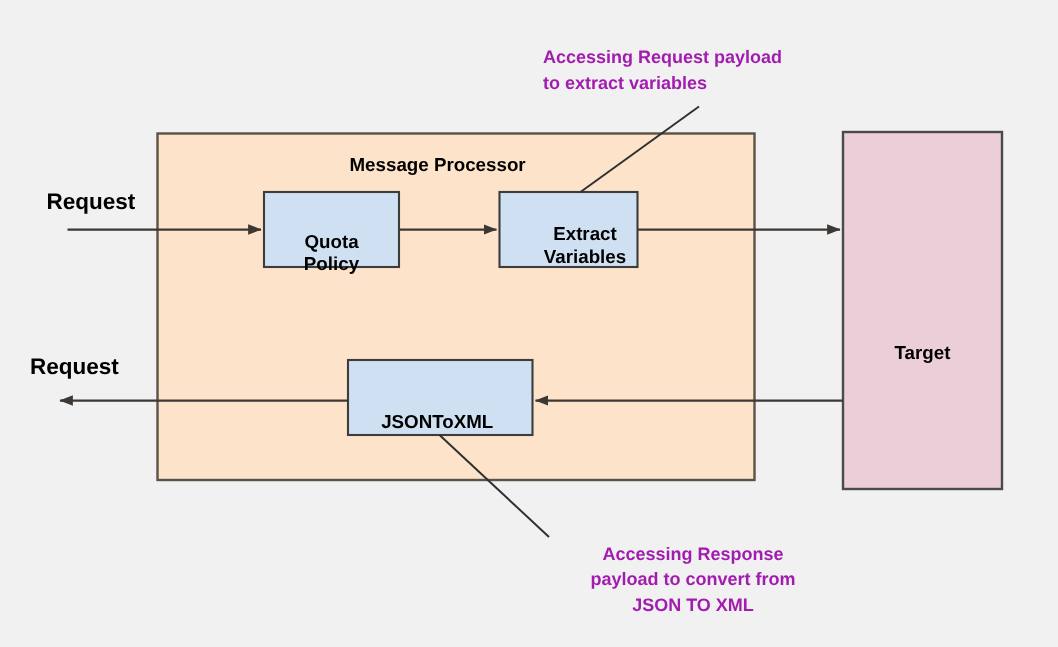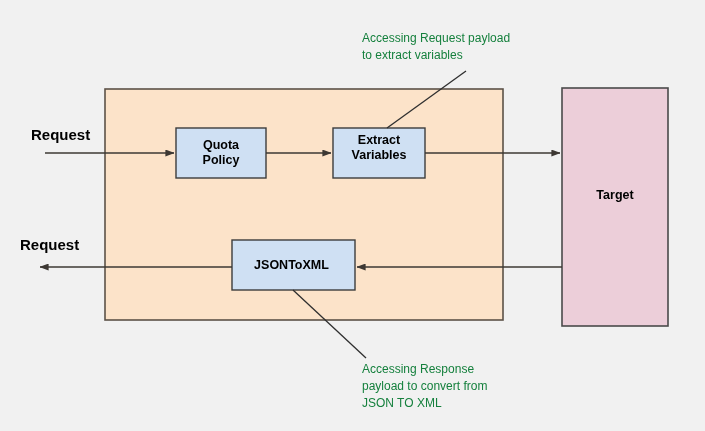--- a/index.html
+++ b/index.html
@@ -29,34 +29,36 @@
     display: flex;
     align-items: center;
     justify-content: center;
     text-align: center;
     font-weight: bold;
     font-size: 12.5px;
     color: #000;
     line-height: 1.18;
     pointer-events: none;
     white-space: pre-line;
+    margin-top: 16px;
   }
   .flow-label {
     position: absolute;
     font-weight: bold;
     font-size: 15px;
     color: #000;
     white-space: nowrap;
   }
   .annotation {
     position: absolute;
     font-size: 12px;
-    color: #15803d;
+    color: #a21caf;
     line-height: 1.42;
     white-space: pre-line;
+    font-weight: bold;
   }
   .container-title {
     position: absolute;
     font-weight: bold;
     font-size: 12.5px;
     color: #000;
     white-space: nowrap;
   }
 </style>
 </head>
@@ -89,35 +91,36 @@
     <line x1="425" y1="153" x2="560" y2="153" stroke="#3d3833" stroke-width="1.5" marker-end="url(#arrowhead)"></line>
 
     <line x1="562" y1="267" x2="357" y2="267" stroke="#3d3833" stroke-width="1.5" marker-end="url(#arrowhead)"></line>
 
     <line x1="232" y1="267" x2="40" y2="267" stroke="#3d3833" stroke-width="1.5" marker-end="url(#arrowhead)"></line>
 
     <line x1="466" y1="71" x2="387" y2="128" stroke="#2f2f2f" stroke-width="1.3"></line>
     <line x1="293" y1="290" x2="366" y2="358" stroke="#2f2f2f" stroke-width="1.3"></line>
   </svg>
 
+  <div class="container-title" style="left:233px; top:103px;">Message Processor</div>
 
   <div class="node-label" style="left:176px; top:128px; width:90px; height:50px;">Quota
 Policy</div>
 
-  <div class="node-label" style="left:333px; top:128px; width:92px; height:40px;">Extract
+  <div class="node-label" style="left:344px; top:128px; width:92px; height:40px;">Extract
 Variables</div>
 
   <div class="node-label" style="left:232px; top:240px; width:119px; height:50px;">JSONToXML</div>
 
-  <div class="node-label" style="left:562px; top:76px; width:106px; height:238px;">Target</div>
+  <div class="node-label" style="left:562px; top:100px; width:106px; height:238px;">Target</div>
 
   <div class="flow-label" style="left:31px; top:126px;">Request</div>
 
   <div class="flow-label" style="left:20px; top:236px;">Request</div>
 
   <div class="annotation" style="left:362px; top:30px; width:200px;">Accessing Request payload
 to extract variables</div>
 
-  <div class="annotation" style="left:362px; top:361px; width:200px;">Accessing Response
+  <div class="annotation" style="left:362px; top:361px; width:200px;text-align:center;">Accessing Response
 payload to convert from
 JSON TO XML</div>
 
 </div>
 
 </body></html>

